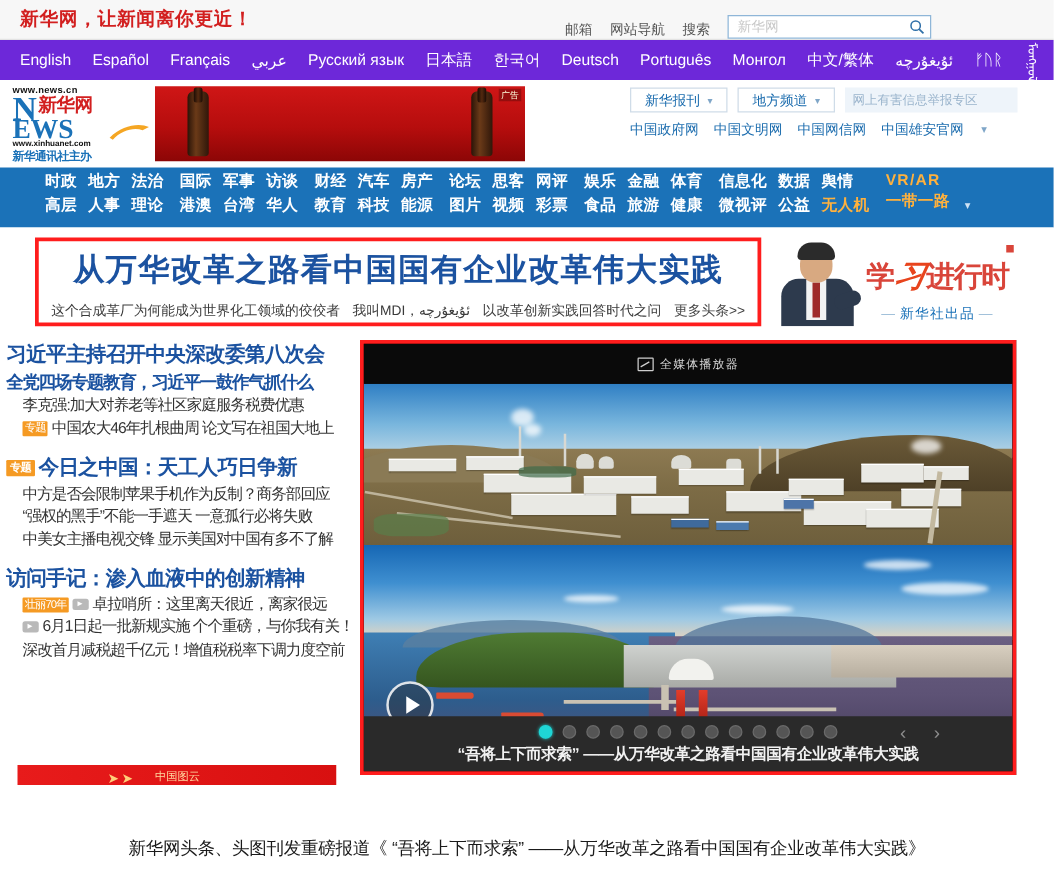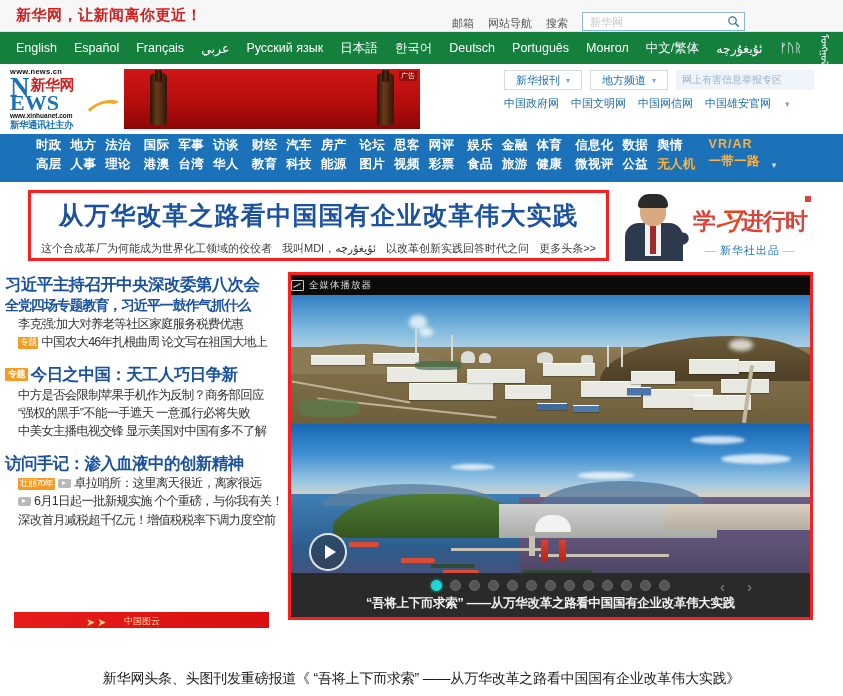--- a/index.html
+++ b/index.html
@@ -65,21 +65,21 @@
   .search-btn {
     width: 17px; height: 17px;
     border: 0; background: transparent;
     padding: 0; cursor: pointer;
     display: flex; align-items: center; justify-content: center;
   }
 
   
   .langbar {
     height: 32px;
-    background: #15803d;
+    background: #6d28d9;
     display: flex;
     align-items: center;
     padding-left: 16px;
     box-sizing: border-box;
     gap: 17px;
     overflow: hidden;
   }
   .lang-item {
     color: #ffffff;
     font-size: 12.5px;
@@ -403,22 +403,22 @@
     position: absolute;
     left: 288px; top: 2px;
     width: 525px;
     height: 348px;
     border: 3px solid #ff1d1d;
     box-sizing: border-box;
     background: #000;
     overflow: hidden;
   }
   .player-head {
-    height: 20px; background: #0a0a0a;
-    display: flex; align-items: center; justify-content: flex-start;
+    height: 32px; background: #0a0a0a;
+    display: flex; align-items: center; justify-content: center;
     gap: 5px;
   }
   .player-head-icon {
     width: 11px; height: 9px;
     border: 1px solid #cfcfcf; border-radius: 1px;
     position: relative;
   }
   .player-head-icon:after {
     content:''; position:absolute; left:1px; top:4px; width:8px;height:1px;
     background:#cfcfcf; transform: rotate(-30deg);

